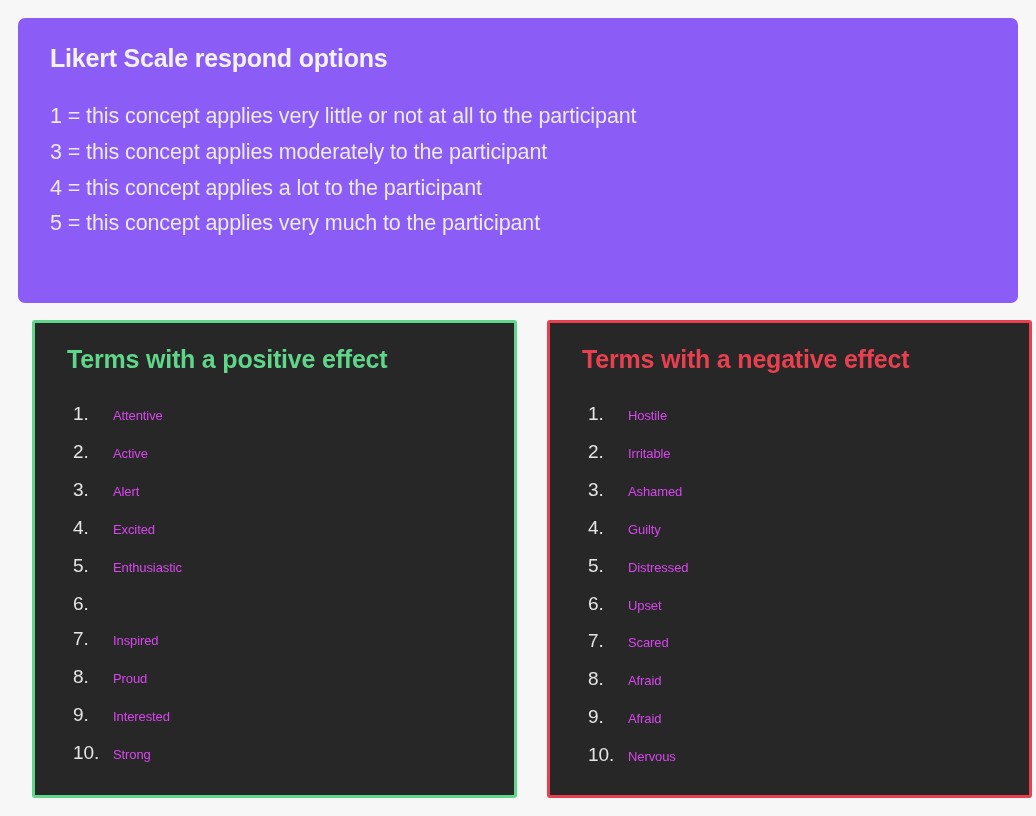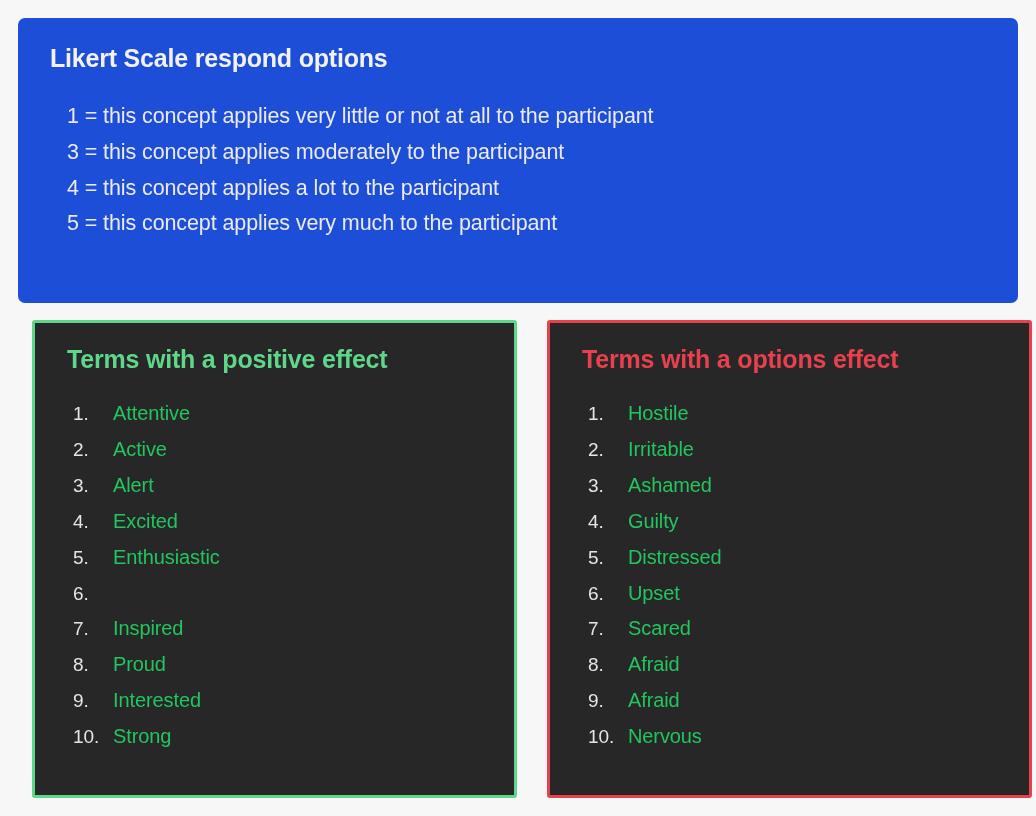--- a/index.html
+++ b/index.html
@@ -23,36 +23,36 @@
   }
 
   
   .likert-card {
     position: absolute;
     left: 18px;
     top: 18px;
     width: 1000px;
     height: 285px;
     box-sizing: border-box;
-    background: #1d4ed8;
+    background: #8b5cf6;
     border-radius: 7px;
     padding: 26px 30px 20px 30px;
   }
 
   .likert-title {
     color: #f2f2f2;
     font-size: 25px;
     font-weight: bold;
     letter-spacing: -0.2px;
     margin: 0 0 26px 2px;
   }
 
   .likert-lines {
     list-style: none;
-    margin: 17px;
+    margin: 0;
     padding: 0;
   }
 
   .likert-line {
     color: #eceaea;
     font-size: 21.5px;
     line-height: 35.8px;
     letter-spacing: -0.1px;
     margin-left: 2px;
     white-space: nowrap;
@@ -114,22 +114,22 @@
 
   .term-index {
     width: 40px;
     flex: 0 0 40px;
     margin-left: 12px;
     color: #e6e4e4;
     font-size: 19px;
   }
 
   .term-label {
-    color: #22c55e;
-    font-size: 20px;
+    color: #d946ef;
+    font-size: 13px;
     white-space: nowrap;
   }
 </style>
 </head>
 <body>
 
 <div class="page">
 
   <section class="likert-card">
     <h1 class="likert-title">Likert Scale respond options</h1>
@@ -182,21 +182,21 @@
           <span class="term-label">Interested</span>
         </li>
         <li class="term-item">
           <span class="term-index">10.</span>
           <span class="term-label">Strong</span>
         </li>
       </ol>
     </section>
 
     <section class="panel panel-negative">
-      <h2 class="panel-title">Terms with a options effect</h2>
+      <h2 class="panel-title">Terms with a negative effect</h2>
       <ol class="term-list">
         <li class="term-item">
           <span class="term-index">1.</span>
           <span class="term-label">Hostile</span>
         </li>
         <li class="term-item">
           <span class="term-index">2.</span>
           <span class="term-label">Irritable</span>
         </li>
         <li class="term-item">

